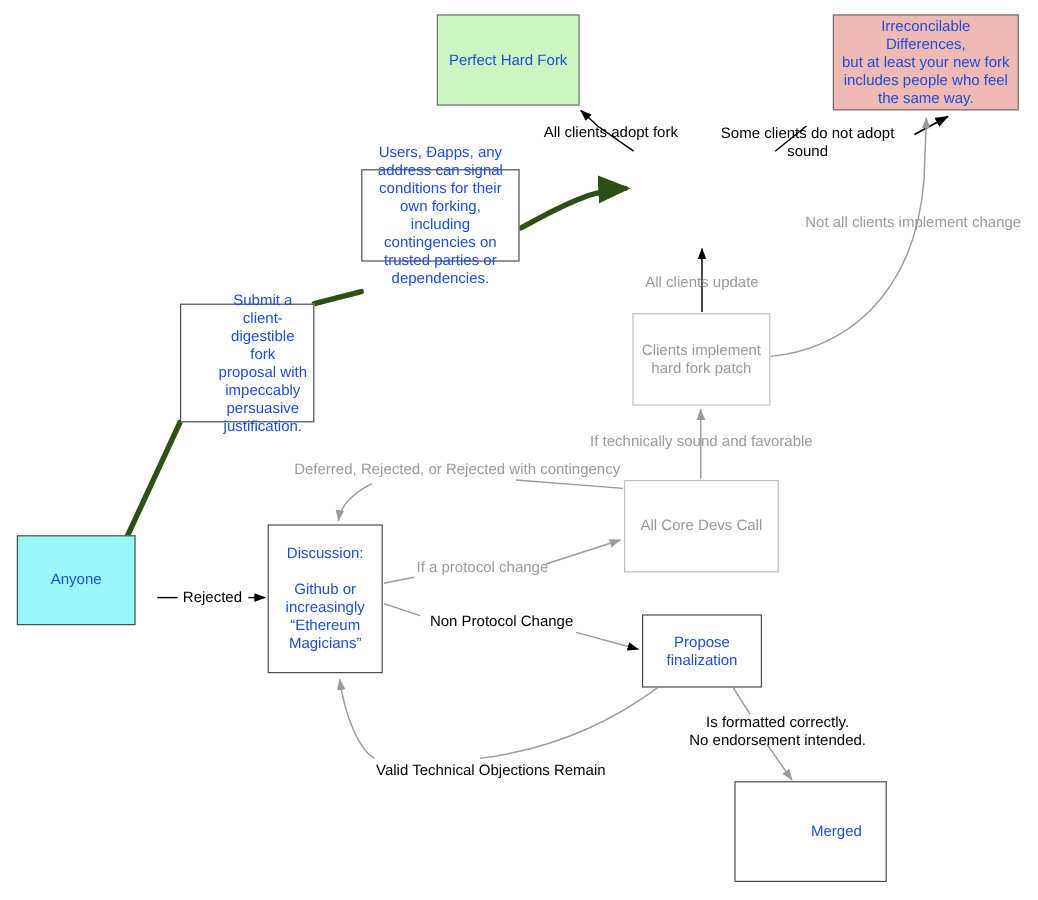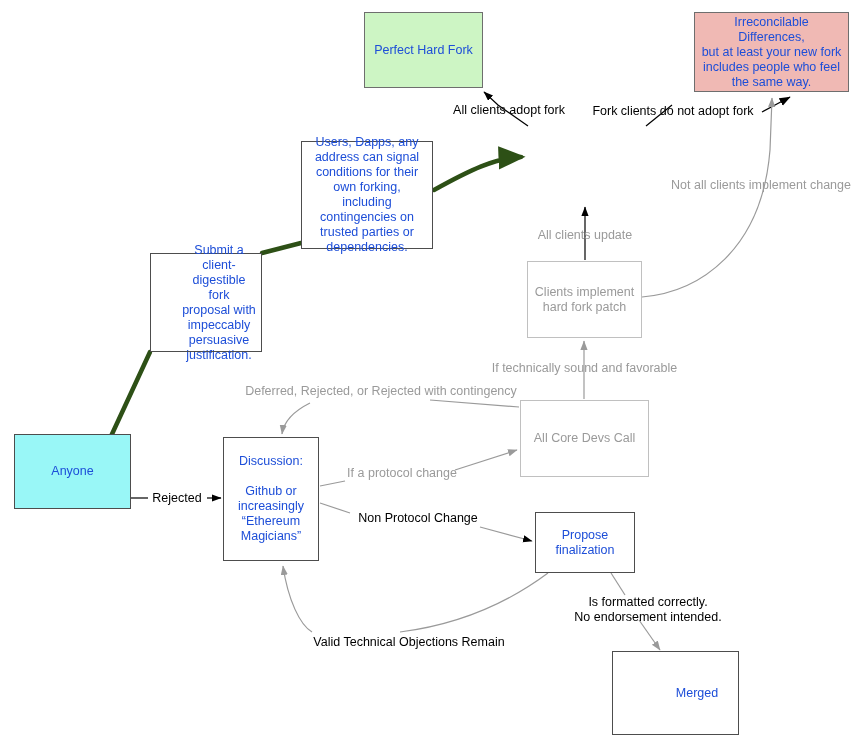--- a/index.html
+++ b/index.html
@@ -160,21 +160,21 @@
     <span class="label">Perfect Hard Fork</span>
   </div>
 
   <div class="node pink" style="left:694px; top:12px; width:155px; height:80px;">
     <span class="label">Irreconcilable Differences,
 but at least your new fork
 includes people who feel
 the same way.</span>
   </div>
 
-  <div class="node strong" style="left:301px; top:141px; width:132px; height:108px;">
+  <div class="node strong" style="left:301px; top:141px; width:132px; height:77px;">
     <span class="label">Users, Ðapps, any
 address can signal
 conditions for their
 own forking, including
 contingencies on
 trusted parties or
 dependencies.</span>
   </div>
 
 
@@ -189,21 +189,21 @@
 
   <div class="node muted" style="left:527px; top:261px; width:115px; height:77px;">
     <span class="label">Clients implement
 hard fork patch</span>
   </div>
 
   <div class="node muted" style="left:520px; top:400px; width:129px; height:77px;">
     <span class="label">All Core Devs Call</span>
   </div>
 
-  <div class="node cyan" style="left:14px; top:434px; width:117px; height:75px;">
+  <div class="node cyan" style="left:14px; top:446px; width:99px; height:75px;">
     <span class="label">Anyone</span>
   </div>
 
   <div class="node strong" style="left:223px; top:437px; width:96px; height:124px;">
     <span class="label">Discussion:
 
 Github or
 increasingly
 “Ethereum
 Magicians”</span>
@@ -213,21 +213,21 @@
     <span class="label">Propose
 finalization</span>
   </div>
 
   <div class="node strong" style="left:612px; top:651px; width:127px; height:84px;padding-left:48px;">
     <span class="label">Merged</span>
   </div>
 
   <div class="edge-label" style="left:449px; top:103px; width:120px;">All clients adopt fork</div>
 
-  <div class="edge-label" style="left:585px; top:104px; width:176px;">Fork clients do not adopt fork</div>
+  <div class="edge-label" style="left:585px; top:104px; width:176px;">Some clients do not adopt sound</div>
 
   <div class="edge-label muted" style="left:666px; top:178px; width:190px;">Not all clients implement change</div>
 
   <div class="edge-label muted" style="left:527px; top:228px; width:116px;">All clients update</div>
 
   <div class="edge-label muted" style="left:485px; top:361px; width:199px;">If technically sound and favorable</div>
 
   <div class="edge-label muted" style="left:245px; top:384px; width:272px;">Deferred, Rejected, or Rejected with contingency</div>
 
   <div class="edge-label muted" style="left:343px; top:466px; width:118px;">If a protocol change</div>

